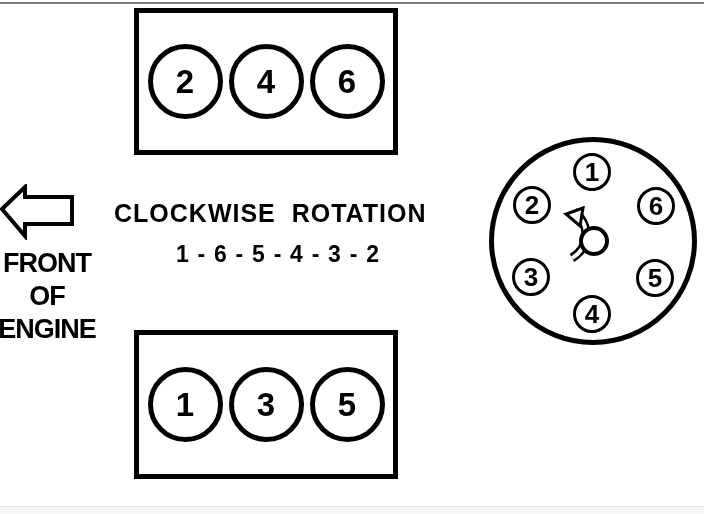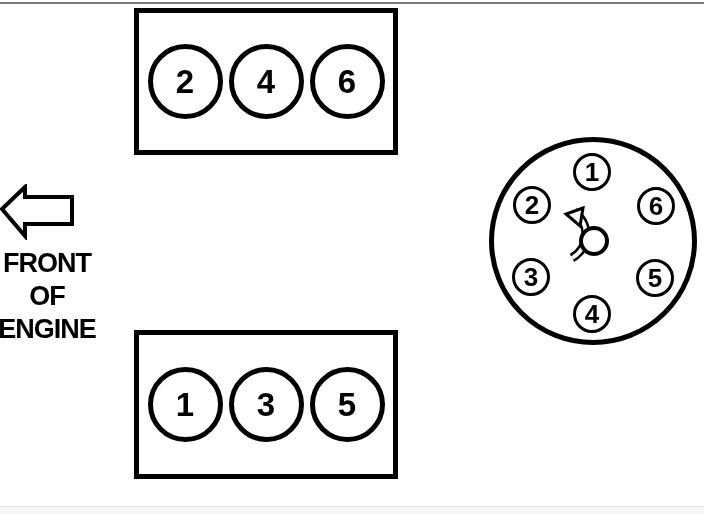--- a/index.html
+++ b/index.html
@@ -80,20 +80,22 @@
   <svg id="front-arrow-svg" width="76" height="56" viewBox="0 0 76 56">
     <path d="M2 25 L25 3 L25 13 L72 13 L72 40 L25 40 L25 52 Z" fill="#ffffff" stroke="#000000" stroke-width="4" stroke-linejoin="miter"></path>
   </svg>
 
   <div id="front-label">
     <div>FRONT</div>
     <div>OF</div>
     <div>ENGINE</div>
   </div>
 
+  <div id="rotation-title">CLOCKWISE  ROTATION</div>
+  <div id="firing-order">1 - 6 - 5 - 4 - 3 - 2</div>
 
   <div id="bottom-bank" class="bank">
     <div class="cylinder">1</div>
     <div class="cylinder">3</div>
     <div class="cylinder">5</div>
   </div>
 
   <div id="distributor">
     <div id="terminal-1" class="terminal">1</div>
     <div id="terminal-2" class="terminal">2</div>

